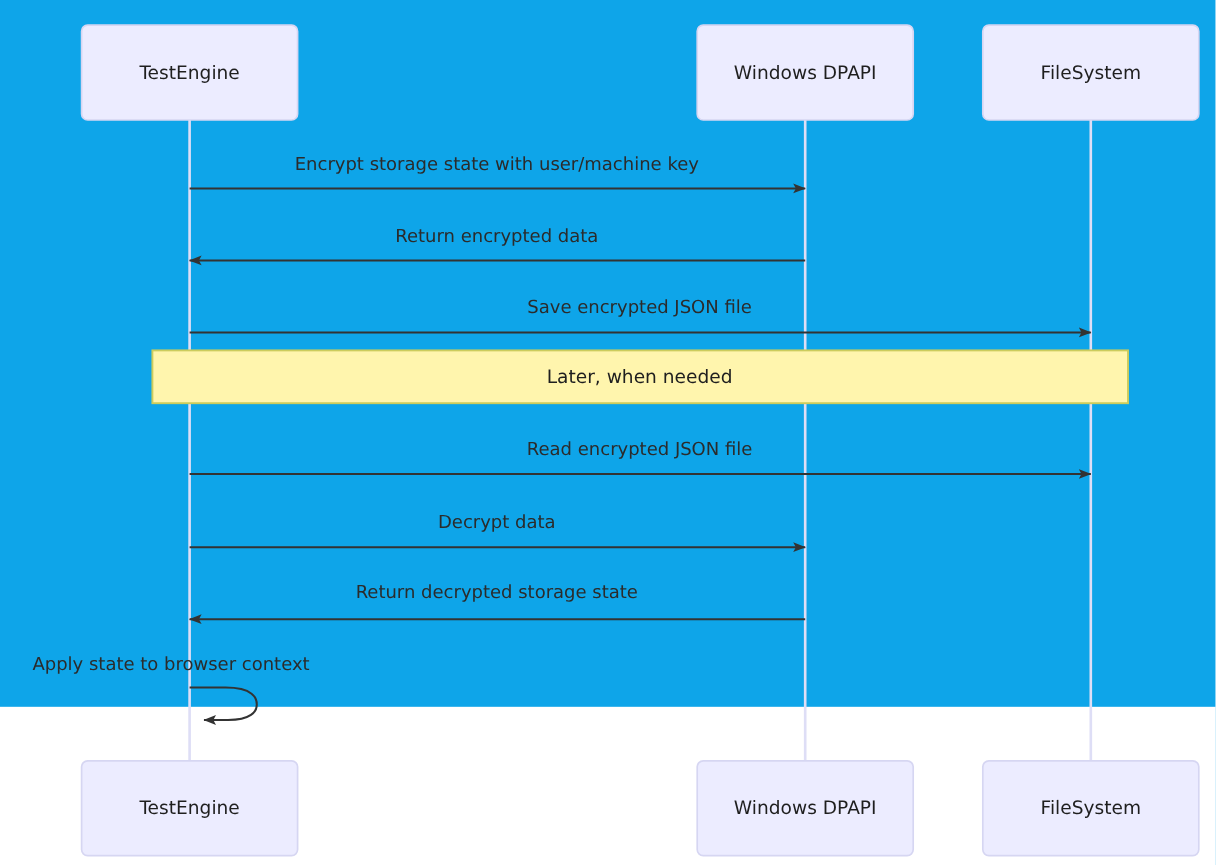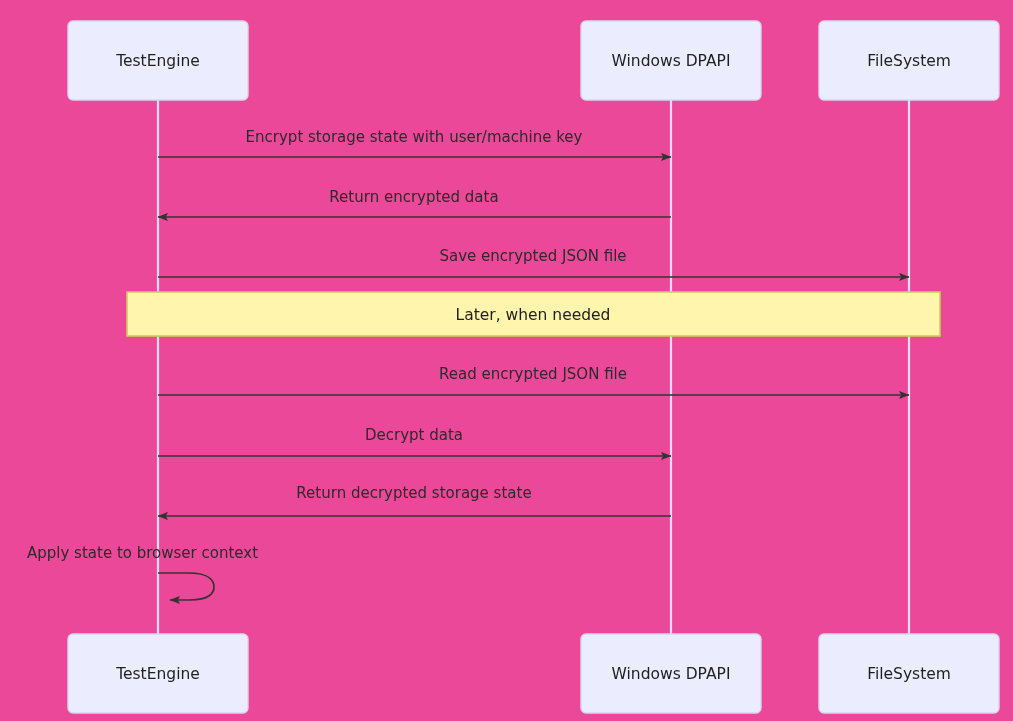--- a/index.html
+++ b/index.html
@@ -10,22 +10,22 @@
   }
   body {
     width: 1013px;
     height: 721px;
     overflow: hidden;
     font-family: "DejaVu Sans", sans-serif;
   }
   #diagram-root {
     position: relative;
     width: 1013px;
-    height: 721px;
-    background: #ec4899;
+    height: 589px;
+    background: #0ea5e9;
   }
   svg.diagram-svg {
     position: absolute;
     top: 0;
     left: 0;
     width: 1013px;
     height: 721px;
     display: block;
   }
   .participant-box {

